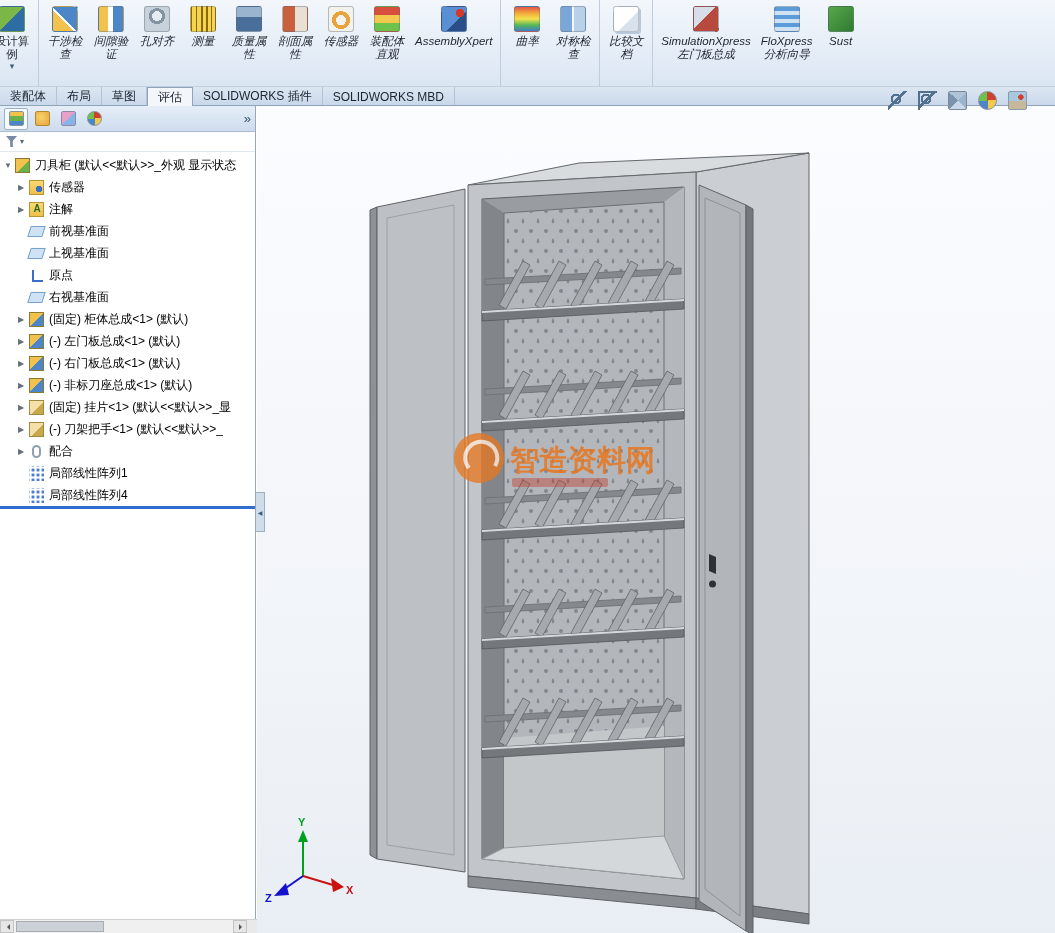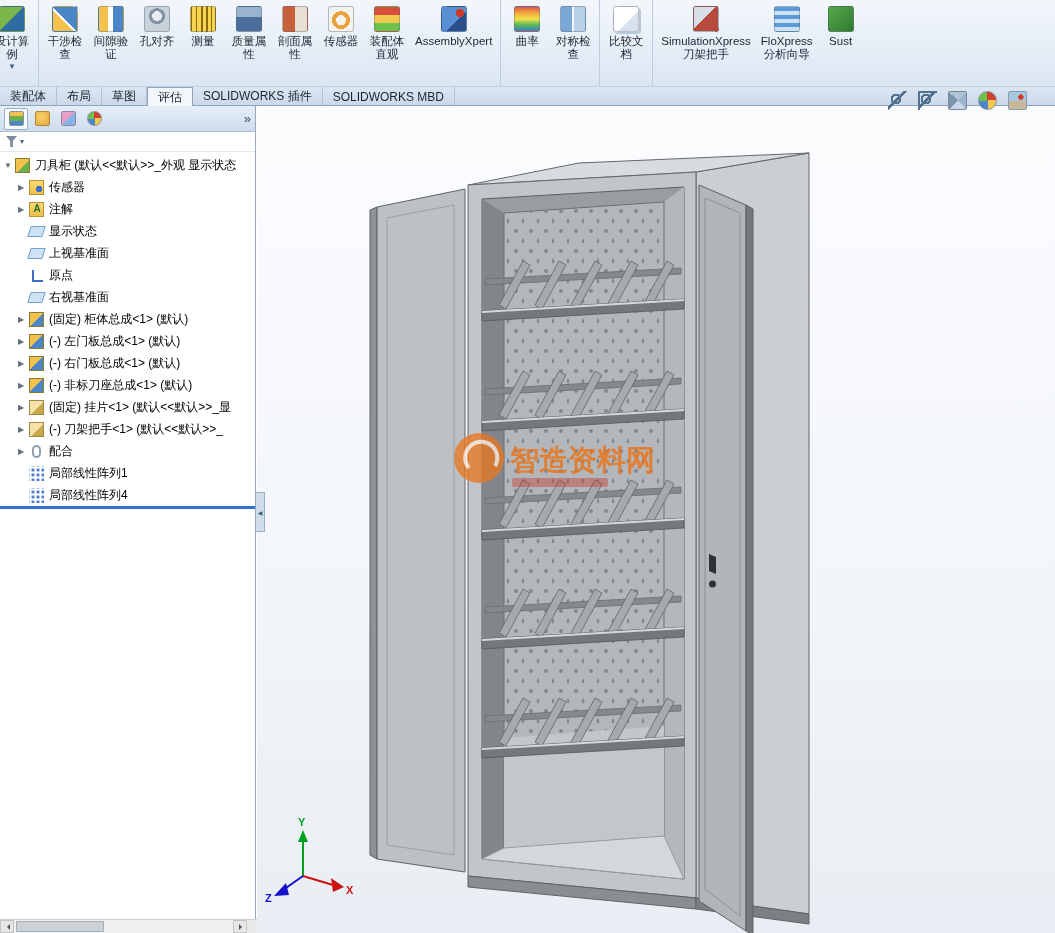--- a/index.html
+++ b/index.html
@@ -4,21 +4,21 @@
 <style>
   *{margin:0;padding:0;box-sizing:border-box;font-family:"Liberation Sans","DejaVu Sans",sans-serif;}
   html,body{width:1055px;height:933px;overflow:hidden;background:#fff;}
   .app{position:relative;width:1055px;height:933px;overflow:hidden;}
 
   
   .ribbon{position:absolute;left:0;top:0;width:1055px;height:87px;
     background:linear-gradient(#f3f7fc,#dbe6f3);border-bottom:1px solid #c2cfdf;
     display:flex;align-items:stretch;overflow:hidden;}
   .rib-group{display:flex;align-items:flex-start;padding:4px 3px 0;}
-  .rib-group + .rib-group{border-left:1px solid #bfccdd;}
+  .rib-group + .rib-group{border-left:1px solid #bfccdd;font-style:italic;}
   .rib-group:first-child{margin-left:-14px;}
   .rib-btn{display:flex;flex-direction:column;align-items:center;min-width:46px;padding:2px 5px;border-radius:2px;cursor:pointer;}
   .ricon{width:26px;height:26px;border-radius:3px;border:1px solid rgba(90,100,115,.4);flex:none;}
   .rlabel{margin-top:3px;font-size:11.5px;line-height:13px;text-align:center;color:#1e2430;white-space:pre-line;}
   .rarrow{font-size:9px;color:#45607a;margin-top:1px;line-height:8px;}
 
   .ri-design-study{background:linear-gradient(135deg,#7ab648 0 50%,#2e6da4 50%);}
   .ri-interference-detection{background:linear-gradient(45deg,#f2c24c 0 42%,#fff 42% 50%,#4a86c8 50%);}
   .ri-clearance-verification{background:linear-gradient(90deg,#f2c24c 0 38%,#fff 38% 60%,#4a86c8 60%);}
   .ri-hole-alignment{background:radial-gradient(circle at 50% 38%,#e6ecf1 0 5px,#8494a4 5px 8px,#c8d2da 8px);}
@@ -191,21 +191,21 @@
     <span class="ricon ri-compare-documents"></span>
     <span class="rlabel">比较文
 档</span>
 
   </div>
       </div>
     <div class="rib-group">
         <div class="rib-btn">
     <span class="ricon ri-simulationxpress"></span>
     <span class="rlabel">SimulationXpress
-刀架把手</span>
+左门板总成</span>
 
   </div>
         <div class="rib-btn">
     <span class="ricon ri-floxpress"></span>
     <span class="rlabel">FloXpress
 分析向导</span>
 
   </div>
         <div class="rib-btn">
     <span class="ricon ri-sustainability"></span>
@@ -282,21 +282,21 @@
     <span class="tlabel">传感器</span>
   </div>
         <div class="trow lvl1">
     <span class="tarrow">▶</span>
     <span class="ticon ti-annotations-folder"></span>
     <span class="tlabel">注解</span>
   </div>
         <div class="trow lvl1">
     <span class="tarrow"></span>
     <span class="ticon ti-plane"></span>
-    <span class="tlabel">显示状态</span>
+    <span class="tlabel">前视基准面</span>
   </div>
         <div class="trow lvl1">
     <span class="tarrow"></span>
     <span class="ticon ti-plane"></span>
     <span class="tlabel">上视基准面</span>
   </div>
         <div class="trow lvl1">
     <span class="tarrow"></span>
     <span class="ticon ti-origin"></span>
     <span class="tlabel">原点</span>

